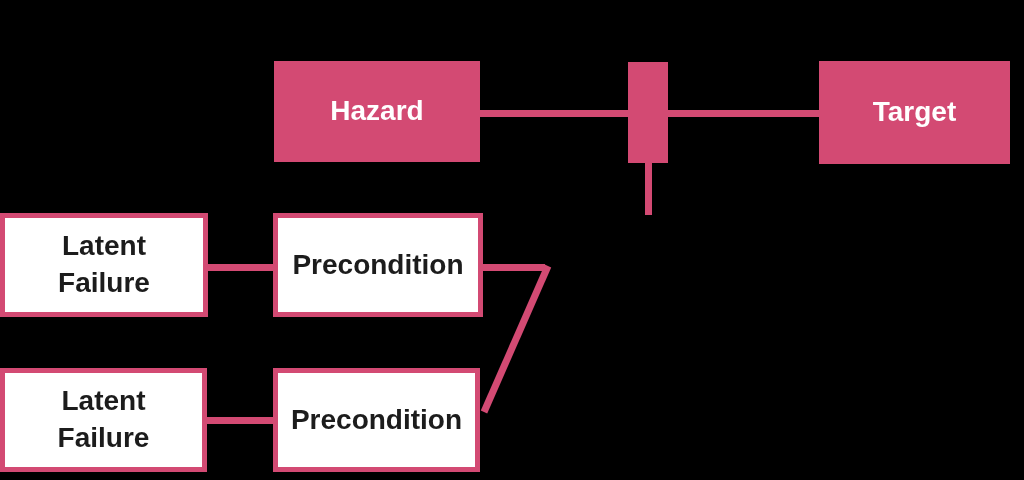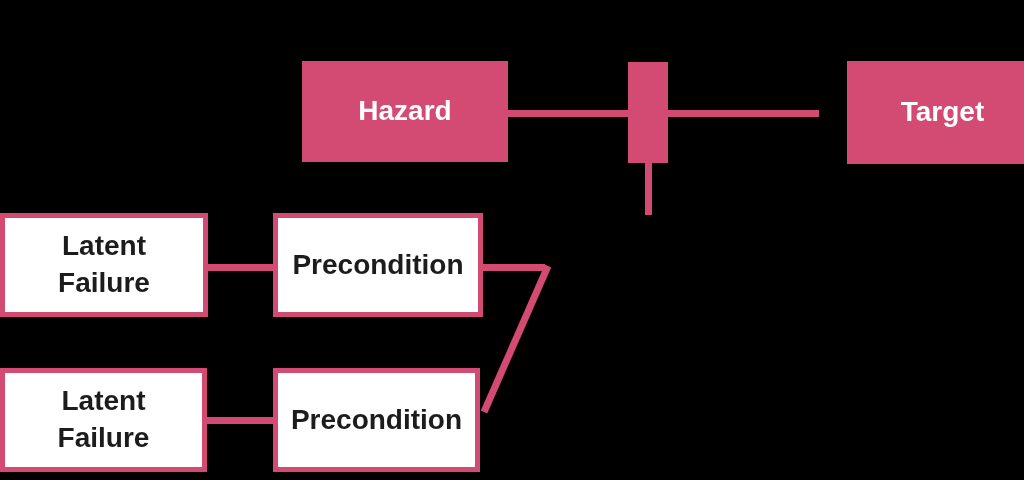--- a/index.html
+++ b/index.html
@@ -13,21 +13,20 @@
   .node{
     position:absolute;
     display:flex;align-items:center;justify-content:center;
     box-sizing:border-box;
     font-weight:bold;
     font-size:28px;
   }
   .node.filled{
     background:var(--accent,#d34a73);
     color:var(--node-text-light,#fff);
-    margin-left:28px;
   }
   .node.outlined{
     background:var(--node-fill,#fff);
     border:5px solid var(--accent,#d34a73);
     color:var(--node-text-dark,#1c1c1c);
   }
   .bar{
     position:absolute;
     background:var(--accent,#d34a73);
   }

